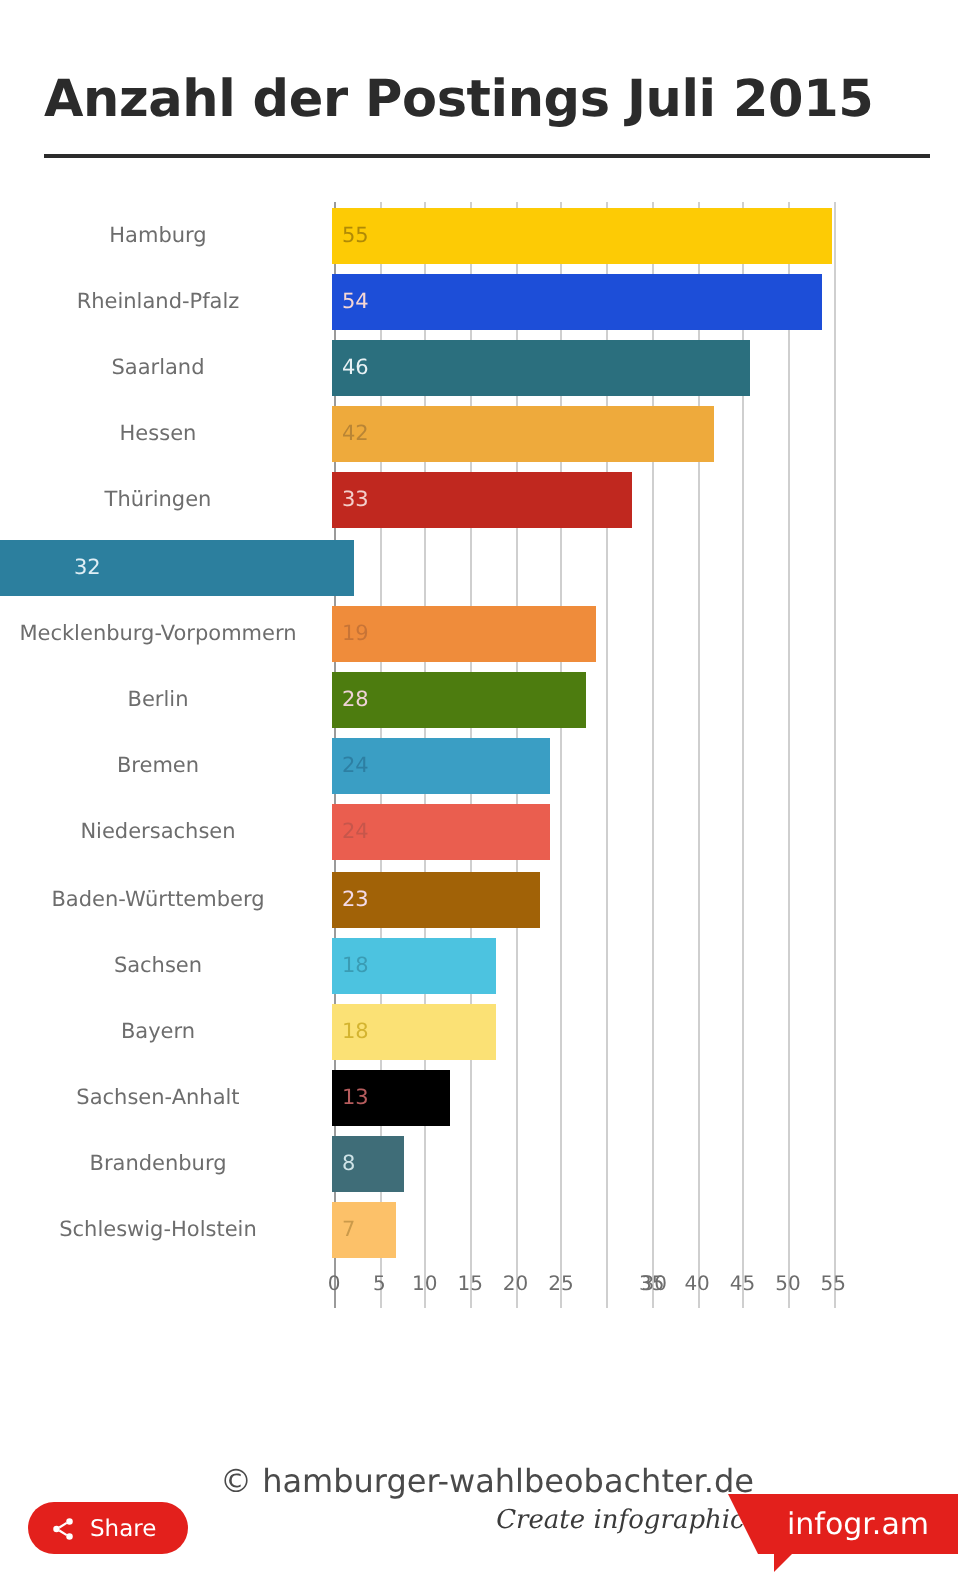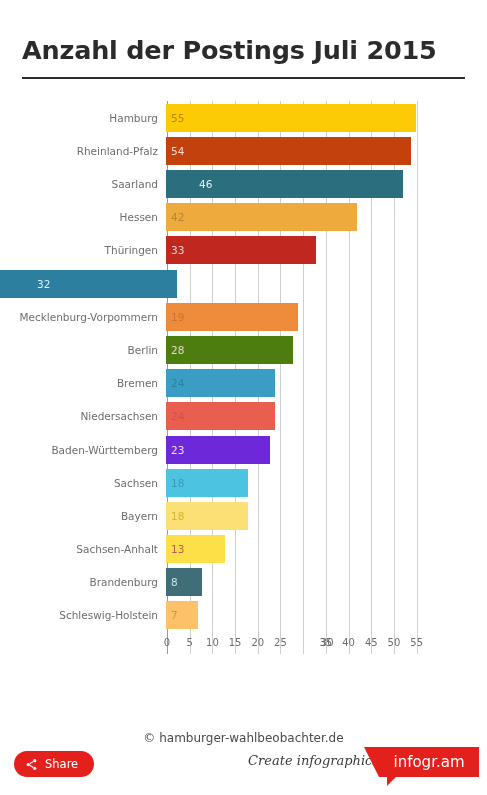--- a/index.html
+++ b/index.html
@@ -78,21 +78,21 @@
     height: 531px;
   }
   .row {
     position: relative;
     height: 33.2px;
     display: flex;
     align-items: center;
   }
   .row-label {
     width: 158px;
-    text-align: right;
+    text-align: center;
     padding-right: 8px;
     font-size: 10.5px;
     color: #6d6d6d;
     font-family: "DejaVu Sans", sans-serif;
     white-space: nowrap;
     overflow: visible;
     flex: none;
   }
   .bar-holder {
     position: relative;
@@ -140,21 +140,21 @@
     right: 0;
     bottom: 0;
     height: 70px;
   }
   #credit {
     position: absolute;
     left: 0;
     right: 0;
     top: 6px;
     text-align: center;
-    font-size: 12px;
+    font-size: 16px;
     color: #4a4a4a;
     font-family: "DejaVu Sans", sans-serif;
   }
   #share-button {
     position: absolute;
     left: 14px;
     top: 26px;
     height: 26px;
     padding: 0 16px 0 11px;
     background: #e3201c;
@@ -253,29 +253,29 @@
           <div class="row-label">Hamburg</div>
           <div class="bar-holder">
             <div class="bar" style="width: 249.652px; background: rgb(253, 203, 5);">
               <span class="bar-value" style="color: rgb(176, 138, 6);">55</span>
             </div>
           </div>
         </div>
         <div class="row">
           <div class="row-label">Rheinland-Pfalz</div>
           <div class="bar-holder">
-            <div class="bar" style="width: 245.113px; background: #c2410c;">
+            <div class="bar" style="width: 245.113px; background: #1d4ed8;">
               <span class="bar-value" style="color: rgb(246, 215, 212);">54</span>
             </div>
           </div>
         </div>
         <div class="row">
           <div class="row-label">Saarland</div>
           <div class="bar-holder">
-            <div class="bar" style="width: 208.8px; background: rgb(43, 111, 126); padding-left: 28px;">
+            <div class="bar" style="width: 208.8px; background: rgb(43, 111, 126);">
               <span class="bar-value" style="color: rgb(231, 241, 244);">46</span>
             </div>
           </div>
         </div>
         <div class="row">
           <div class="row-label">Hessen</div>
           <div class="bar-holder">
             <div class="bar" style="width: 190.643px; background: rgb(238, 170, 60);">
               <span class="bar-value" style="color: rgb(185, 133, 53);">42</span>
             </div>
@@ -324,21 +324,21 @@
           <div class="row-label">Niedersachsen</div>
           <div class="bar-holder">
             <div class="bar" style="width: 108.939px; background: rgb(234, 94, 79);">
               <span class="bar-value" style="color: rgb(198, 86, 75);">24</span>
             </div>
           </div>
         </div>
         <div class="row">
           <div class="row-label">Baden-Württemberg</div>
           <div class="bar-holder">
-            <div class="bar" style="width: 104.4px; background: #6d28d9;">
+            <div class="bar" style="width: 104.4px; background: #a16207;">
               <span class="bar-value" style="color: rgb(243, 219, 233);">23</span>
             </div>
           </div>
         </div>
         <div class="row">
           <div class="row-label">Sachsen</div>
           <div class="bar-holder">
             <div class="bar" style="width: 81.7043px; background: rgb(76, 195, 224);">
               <span class="bar-value" style="color: rgb(58, 156, 180);">18</span>
             </div>
@@ -348,21 +348,21 @@
           <div class="row-label">Bayern</div>
           <div class="bar-holder">
             <div class="bar" style="width: 81.7043px; background: rgb(251, 225, 117);">
               <span class="bar-value" style="color: rgb(212, 180, 48);">18</span>
             </div>
           </div>
         </div>
         <div class="row">
           <div class="row-label">Sachsen-Anhalt</div>
           <div class="bar-holder">
-            <div class="bar" style="width: 59.0087px; background: #fde047;">
+            <div class="bar" style="width: 59.0087px; background: #000000;">
               <span class="bar-value" style="color: rgb(182, 92, 93);">13</span>
             </div>
           </div>
         </div>
         <div class="row">
           <div class="row-label">Brandenburg</div>
           <div class="bar-holder">
             <div class="bar" style="width: 36.313px; background: rgb(63, 109, 120);">
               <span class="bar-value" style="color: rgb(207, 227, 231);">8</span>
             </div>

